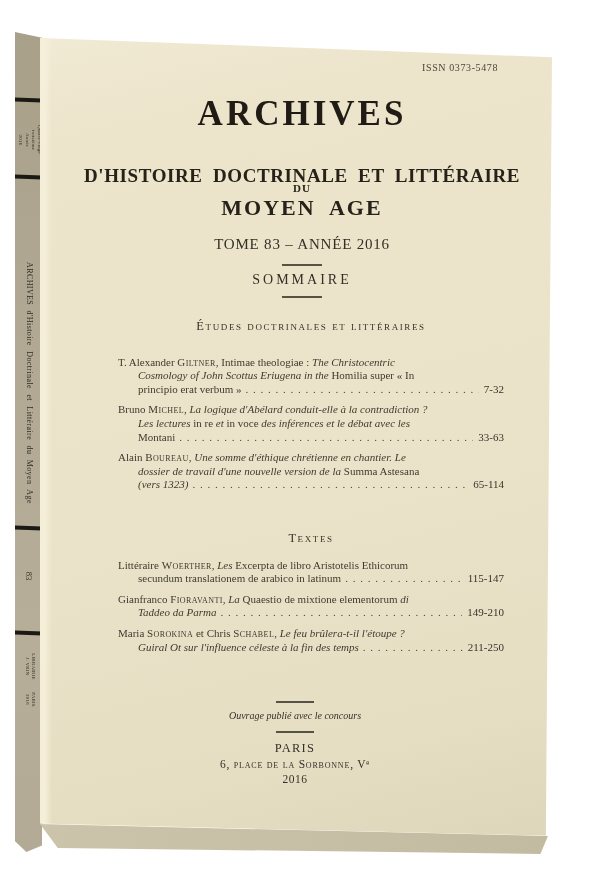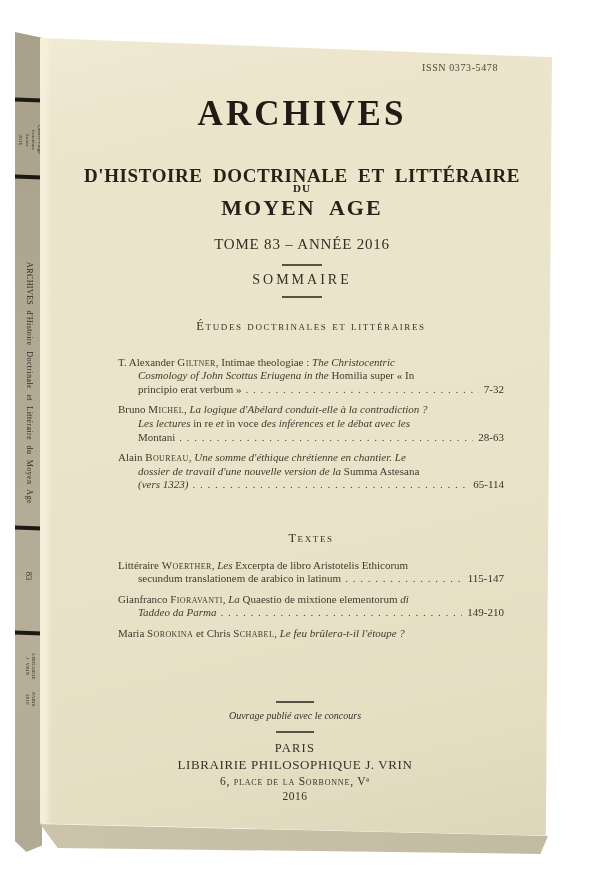--- a/index.html
+++ b/index.html
@@ -152,21 +152,21 @@
               <span class="dots"></span>
               <span class="pages">7-32</span>
             </div>
           </div>
           <div class="toc-entry">
             <div class="entry-line"><span class="line-text"><span class="seg-r">Bruno </span><span class="seg-sc">Michel</span><span class="seg-r">, </span><span class="seg-i">La logique d'Abélard conduit-elle à la contradiction ?</span></span></div>
             <div class="entry-line cont"><span class="line-text"><span class="seg-i">Les lectures </span><span class="seg-r">in re</span><span class="seg-i"> et </span><span class="seg-r">in voce</span><span class="seg-i"> des inférences et le débat avec les</span></span></div>
             <div class="entry-line cont last">
               <span class="line-text"><span class="seg-r">Montani</span></span>
               <span class="dots"></span>
-              <span class="pages">28-63</span>
+              <span class="pages">33-63</span>
             </div>
           </div>
           <div class="toc-entry">
             <div class="entry-line"><span class="line-text"><span class="seg-r">Alain </span><span class="seg-sc">Boureau</span><span class="seg-r">, </span><span class="seg-i">Une somme d'éthique chrétienne en chantier. Le</span></span></div>
             <div class="entry-line cont"><span class="line-text"><span class="seg-i">dossier de travail d'une nouvelle version de la </span><span class="seg-r">Summa Astesana</span></span></div>
             <div class="entry-line cont last">
               <span class="line-text"><span class="seg-i">(vers 1323)</span></span>
               <span class="dots"></span>
               <span class="pages">65-114</span>
             </div>
@@ -185,28 +185,32 @@
           <div class="toc-entry">
             <div class="entry-line"><span class="line-text"><span class="seg-r">Gianfranco </span><span class="seg-sc">Fioravanti</span><span class="seg-r">, </span><span class="seg-i">La </span><span class="seg-r">Quaestio de mixtione elementorum </span><span class="seg-i">di</span></span></div>
             <div class="entry-line cont last">
               <span class="line-text"><span class="seg-i">Taddeo da Parma</span></span>
               <span class="dots"></span>
               <span class="pages">149-210</span>
             </div>
           </div>
           <div class="toc-entry">
             <div class="entry-line"><span class="line-text"><span class="seg-r">Maria </span><span class="seg-sc">Sorokina</span><span class="seg-r"> et Chris </span><span class="seg-sc">Schabel</span><span class="seg-r">, </span><span class="seg-i">Le feu brûlera-t-il l'étoupe ?</span></span></div>
+            <div class="entry-line cont last">
+              <span class="line-text"><span class="seg-i">Guiral Ot sur l'influence céleste à la fin des temps</span></span>
+              <span class="dots"></span>
+              <span class="pages">211-250</span>
+            </div>
           </div>
         </div>
       </div>
 
     <div class="footer">
       <div class="f-rule"></div>
       <div class="note-line first">Ouvrage publié avec le concours</div>
       <div class="f-rule second"></div>
       <div class="pub-city">PARIS</div>
-      <div class="pub-name">LIBRAIRIE PHILOSOPHIQUE J. VRIN</div>
       <div class="pub-addr">6, place de la Sorbonne, Vᵉ</div>
       <div class="pub-year">2016</div>
     </div>
   </div>
 
 </div>
 
 </body></html>

